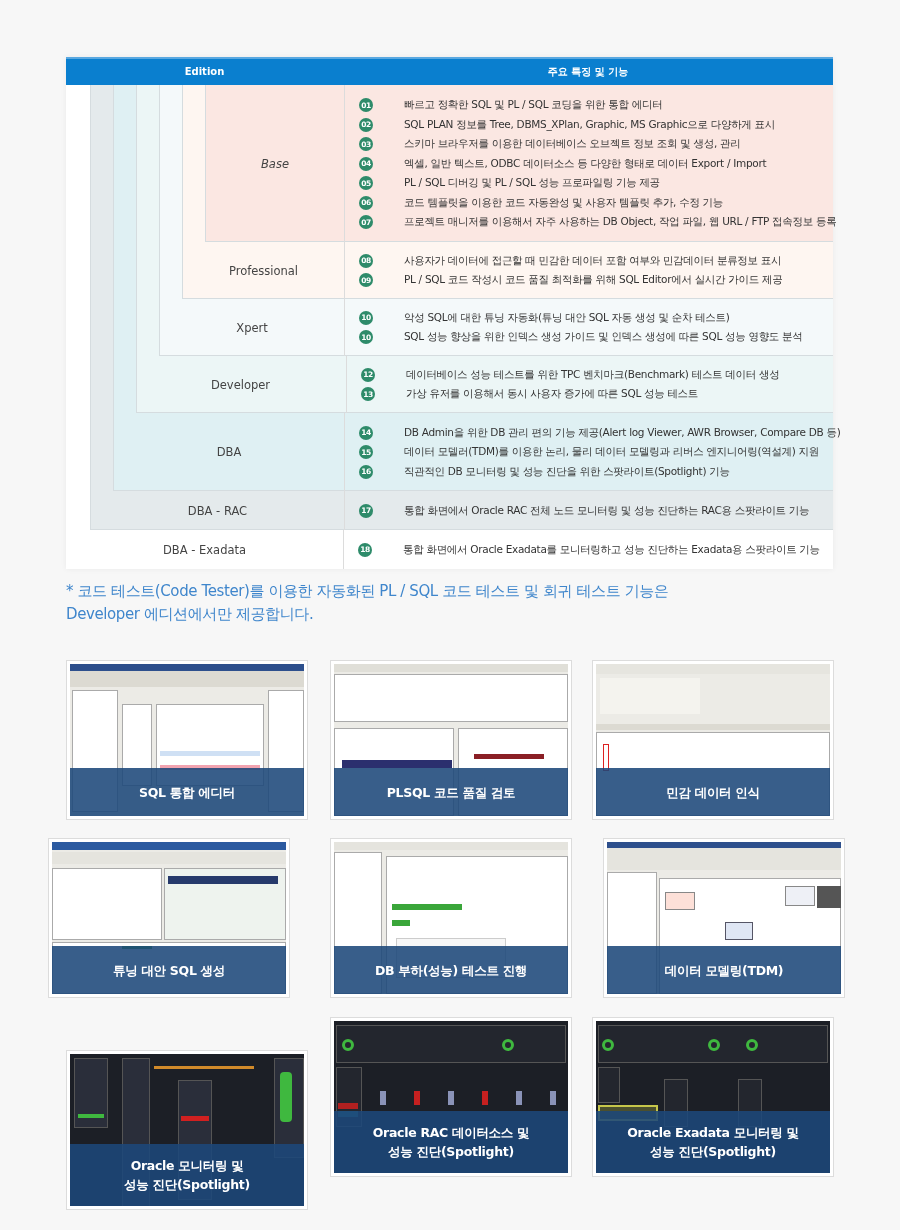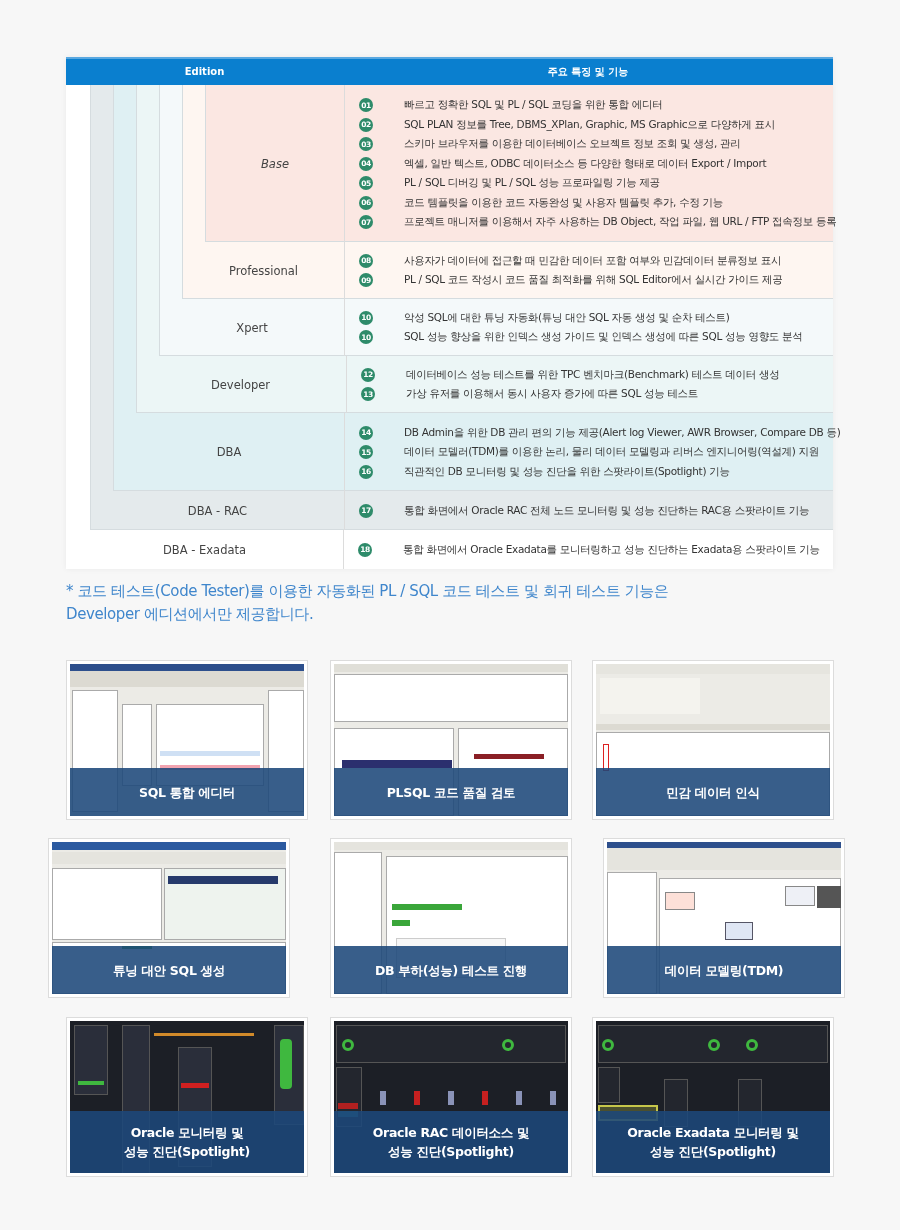--- a/index.html
+++ b/index.html
@@ -294,21 +294,21 @@
       <div class="bar" style="left:58px;top:50px;width:30px;height:18px;background:#fde0d8;border:1px solid #888;"></div>
       <div class="bar" style="left:118px;top:80px;width:28px;height:18px;background:#dfe6f4;border:1px solid #556;"></div>
       <div class="bar" style="left:178px;top:44px;width:30px;height:20px;background:#eef0f6;border:1px solid #888;"></div>
       <div class="bar" style="left:210px;top:44px;width:24px;height:22px;background:#555;"></div>
     </div>
     <div class="caption single">
       <div>데이터 모델링(TDM)</div>
     </div>
   </div>
 
-  <div class="card" style="left:66px; top:1017px;padding-left:40px;">
+  <div class="card" style="left:66px; top:1050px;padding-left:40px;">
     <div class="shot ui-dark">
       <div class="bar" style="left:4px;top:4px;width:34px;height:70px;background:#2a2e3a;border:1px solid #555;"></div>
       <div class="bar" style="left:52px;top:4px;width:28px;height:150px;background:#2a2e3a;border:1px solid #555;"></div>
       <div class="bar" style="left:108px;top:26px;width:34px;height:120px;background:#2a2e3a;border:1px solid #555;"></div>
       <div class="bar" style="left:111px;top:62px;width:28px;height:5px;background:#d02020;"></div>
       <div class="bar" style="left:84px;top:12px;width:100px;height:3px;background:#d18a2a;"></div>
       <div class="bar" style="left:204px;top:4px;width:30px;height:100px;background:#2a2e3a;border:1px solid #555;"></div>
       <div class="bar" style="left:210px;top:18px;width:12px;height:50px;background:#3fb83f;border-radius:4px;"></div>
       <div class="bar" style="left:8px;top:60px;width:26px;height:4px;background:#3fb83f;"></div>
     </div>

